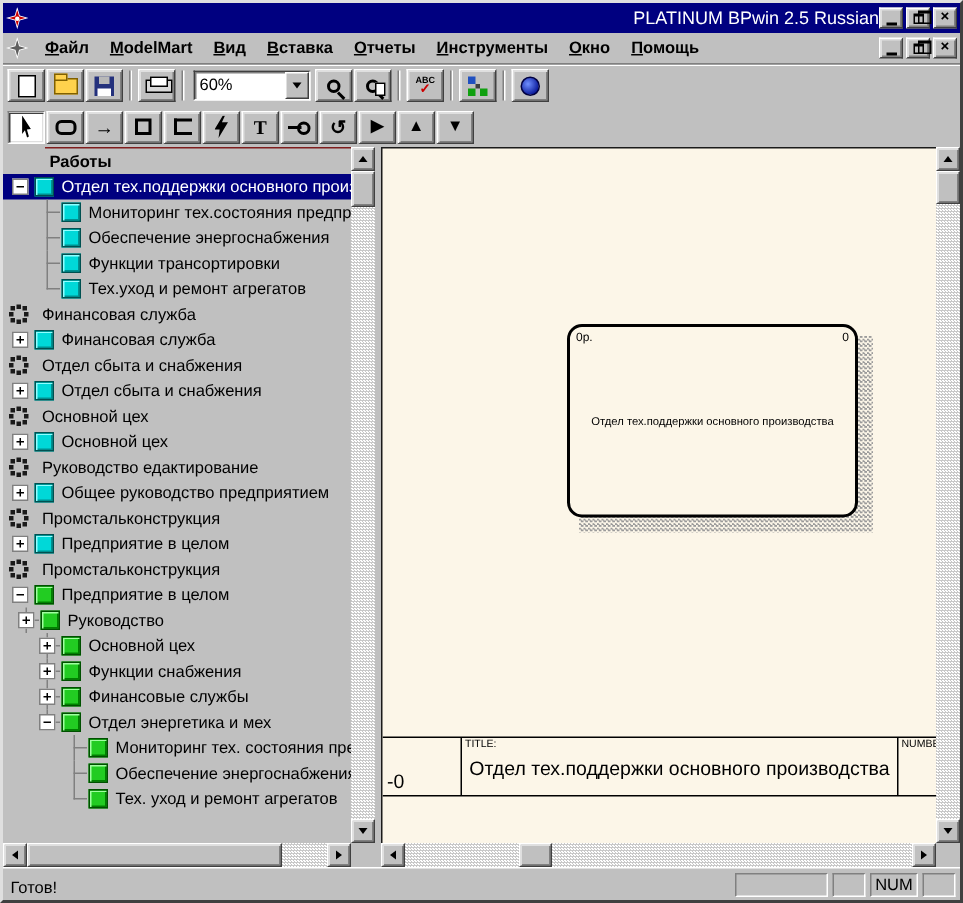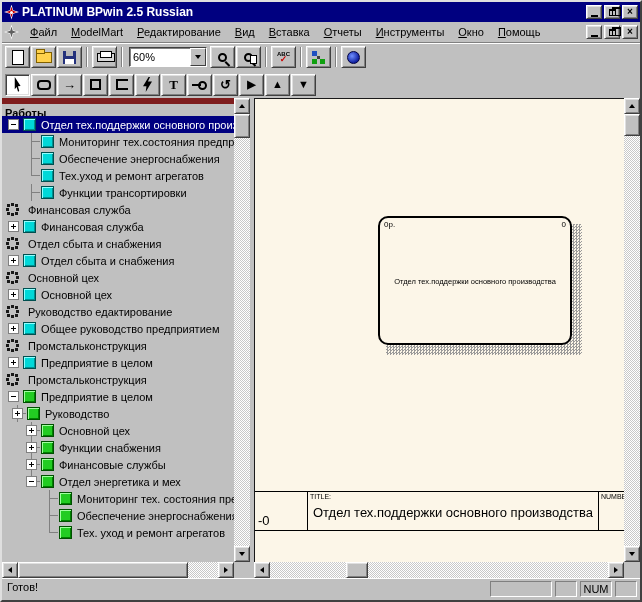--- a/index.html
+++ b/index.html
@@ -10,35 +10,35 @@
             display:flex; flex-direction:column; overflow:hidden; }
 
   
   .titlebar { height:20px; background:#000080; display:flex; align-items:center; padding:0 2px; flex:none; }
   .app-icon { width:15px; height:15px; position:relative; margin-right:3px; flex:none; }
   .star { position:absolute; inset:0;
           clip-path:polygon(50% 0,61% 39%,100% 50%,61% 61%,50% 100%,39% 61%,0 50%,39% 39%); }
   .star.outer { background:#fff; }
   .star.inner { inset:2px; background:#cc0000; }
   .star-dot { position:absolute; left:6px; top:6px; width:3px; height:3px; background:#fff; border-radius:50%; }
-  .title-text { color:#fff; font-weight:bold; font-size:12px; flex:1; white-space:nowrap; overflow:hidden; }
+  .title-text { color:#fff; font-weight:normal; font-size:12px; flex:1; white-space:nowrap; overflow:hidden;text-align:right; }
   .win-controls { display:flex; gap:2px; flex:none; }
   .wbtn { width:16px; height:14px; background:#c0c0c0; border:1px solid; border-color:#fff #404040 #404040 #fff;
           box-shadow:inset 1px 1px 0 #dfdfdf, inset -1px -1px 0 #808080;
           display:flex; align-items:center; justify-content:center; font-size:10px; font-weight:bold; line-height:1; }
   .glyph-min { width:7px; height:2px; background:#000; margin-top:7px; }
   .glyph-restore { width:7px; height:7px; border:1px solid #000; border-top-width:2px; background:#c0c0c0; position:relative; }
   .glyph-restore::before { content:""; position:absolute; left:2px; top:-4px; width:7px; height:6px;
                            border:1px solid #000; border-top-width:2px; }
 
   
   .menubar { height:21px; display:flex; align-items:center; padding:0 2px; flex:none;
              border-bottom:1px solid #808080; box-shadow:0 1px 0 #fff; }
   .child-icon { width:15px; height:15px; position:relative; margin-right:4px; flex:none; }
-  .menu-items { display:flex; flex:1; }
+  .menu-items { display:flex; flex:1;font-weight:bold; }
   .menu-item { padding:3px 7px; white-space:nowrap; cursor:default; }
   .menu-item u { text-decoration:underline; }
 
   
   .toolbar { display:flex; align-items:center; padding:2px 3px; flex:none; gap:1px; }
   .toolbar1 { height:28px; }
   .toolbar2 { height:27px; }
   .tbtn { width:25px; height:22px; background:#c0c0c0; border:1px solid; border-color:#fff #404040 #404040 #fff;
           box-shadow:inset 1px 1px 0 #dfdfdf, inset -1px -1px 0 #808080;
           display:flex; align-items:center; justify-content:center; flex:none; position:relative; }
@@ -90,21 +90,21 @@
   .ico-conn::before { content:""; position:absolute; left:0; top:4px; width:9px; height:2px; background:#000; }
   .ico-conn::after { content:""; position:absolute; right:0; top:1px; width:5px; height:5px;
                      border:2px solid #000; border-radius:50%; }
   .tchar { font-size:13px; font-weight:bold; line-height:1; }
   .tchar.serif { font-family:"Liberation Serif", serif; }
   .tchar.small { font-size:11px; }
 
   
   .main { flex:1; display:flex; overflow:hidden; }
   .left-panel { width:248px; flex:none; position:relative; overflow:hidden; }
-  .tree-header { height:18px; font-weight:bold; padding:3px 0 0 3px; border-top:6px solid #7f1d1d; }
+  .tree-header { height:18px; font-weight:bold; padding:3px 0 0 3px; border-top:1px solid #7f1d1d;margin-left:28px; }
   .tree { position:absolute; left:0; top:18px; right:16px; bottom:16px; overflow:hidden; }
   .tree-row { display:flex; align-items:center; height:17px; white-space:nowrap; }
   .tree-row.selected { background:#000080; }
   .tree-row.selected .tree-label { color:#fff; }
   .tree-label { padding:0 3px; }
   .slot { position:relative; width:16px; height:17px; flex:none; }
   .slot.conn-mid::before { content:""; position:absolute; left:7px; top:0; width:1px; height:17px; background:#808080; }
   .slot.conn-last::before { content:""; position:absolute; left:7px; top:0; width:1px; height:9px; background:#808080; }
   .slot.conn-mid::after, .slot.conn-last::after {
       content:""; position:absolute; left:7px; top:8px; width:9px; height:1px; background:#808080; }
@@ -160,21 +160,21 @@
   .tri-down { width:0; height:0; border:3px solid transparent; border-top:4px solid #000; margin-bottom:-3px; }
   .tri-left { width:0; height:0; border:3px solid transparent; border-right:4px solid #000; margin-left:-3px; }
   .tri-right { width:0; height:0; border:3px solid transparent; border-left:4px solid #000; margin-right:-3px; }
 
   .tree-sb-v { right:0; top:0; bottom:16px; }
   .tree-sb-h { left:0; bottom:0; right:16px; }
   .diag-sb-v { right:0; top:0; bottom:16px; }
   .diag-sb-h { left:0; bottom:0; right:16px; }
 
   
-  .statusbar { height:22px; flex:none; display:flex; align-items:flex-start; gap:3px;
+  .statusbar { height:22px; flex:none; display:flex; align-items:flex-end; gap:3px;
                border-top:1px solid #fff; padding:2px 3px; }
   .status-ready { flex:1; padding-left:2px; }
   .spanel { height:16px; border:1px solid; border-color:#808080 #fff #fff #808080;
             display:flex; align-items:center; justify-content:center; flex:none; }
 </style>
 </head>
 <body>
 
 <div class="window">
 
@@ -197,21 +197,20 @@
   </div>
 
   <div class="menubar">
     <div class="child-icon">
       <div class="star outer" style="background:#fff;"></div>
         <div class="star inner" style="background:#606060;"></div>
     </div>
     <div class="menu-items">
         <span class="menu-item"><u>Ф</u>айл</span>
         <span class="menu-item"><u>M</u>odelMart</span>
-        <span class="menu-item"><u>Р</u>едактирование</span>
         <span class="menu-item"><u>В</u>ид</span>
         <span class="menu-item"><u>В</u>ставка</span>
         <span class="menu-item"><u>О</u>тчеты</span>
         <span class="menu-item"><u>И</u>нструменты</span>
         <span class="menu-item"><u>О</u>кно</span>
         <span class="menu-item"><u>П</u>омощь</span>
       </div>
     <div class="win-controls">
       <div class="wbtn">
           <div class="glyph-min"></div>
@@ -323,28 +322,28 @@
             <span class="slot conn-mid"></span>
             <span class="ico-activity cyan"></span>
             <span class="tree-label">Мониторинг тех.состояния предприятия</span>
           </div>
           <div class="tree-row" style="padding-left: 22px;">
             <span class="slot conn-mid"></span>
             <span class="ico-activity cyan"></span>
             <span class="tree-label">Обеспечение энергоснабжения</span>
           </div>
           <div class="tree-row" style="padding-left: 22px;">
+            <span class="slot conn-mid"></span>
+            <span class="ico-activity cyan"></span>
+            <span class="tree-label">Функции трансортировки</span>
+          </div>
+          <div class="tree-row" style="padding-left: 22px;">
             <span class="slot conn-last"></span>
             <span class="ico-activity cyan"></span>
             <span class="tree-label">Тех.уход и ремонт агрегатов</span>
-          </div>
-          <div class="tree-row" style="padding-left: 22px;">
-            <span class="slot conn-mid"></span>
-            <span class="ico-activity cyan"></span>
-            <span class="tree-label">Функции трансортировки</span>
           </div>
           <div class="tree-row" style="padding-left: 4px;">
             <span class="ico-model"></span>
             <span class="tree-label">Финансовая служба</span>
           </div>
           <div class="tree-row" style="padding-left: 4px;">
             <span class="slot">
               <span class="expand-box plus"></span>
             </span>
             <span class="ico-activity cyan"></span>

